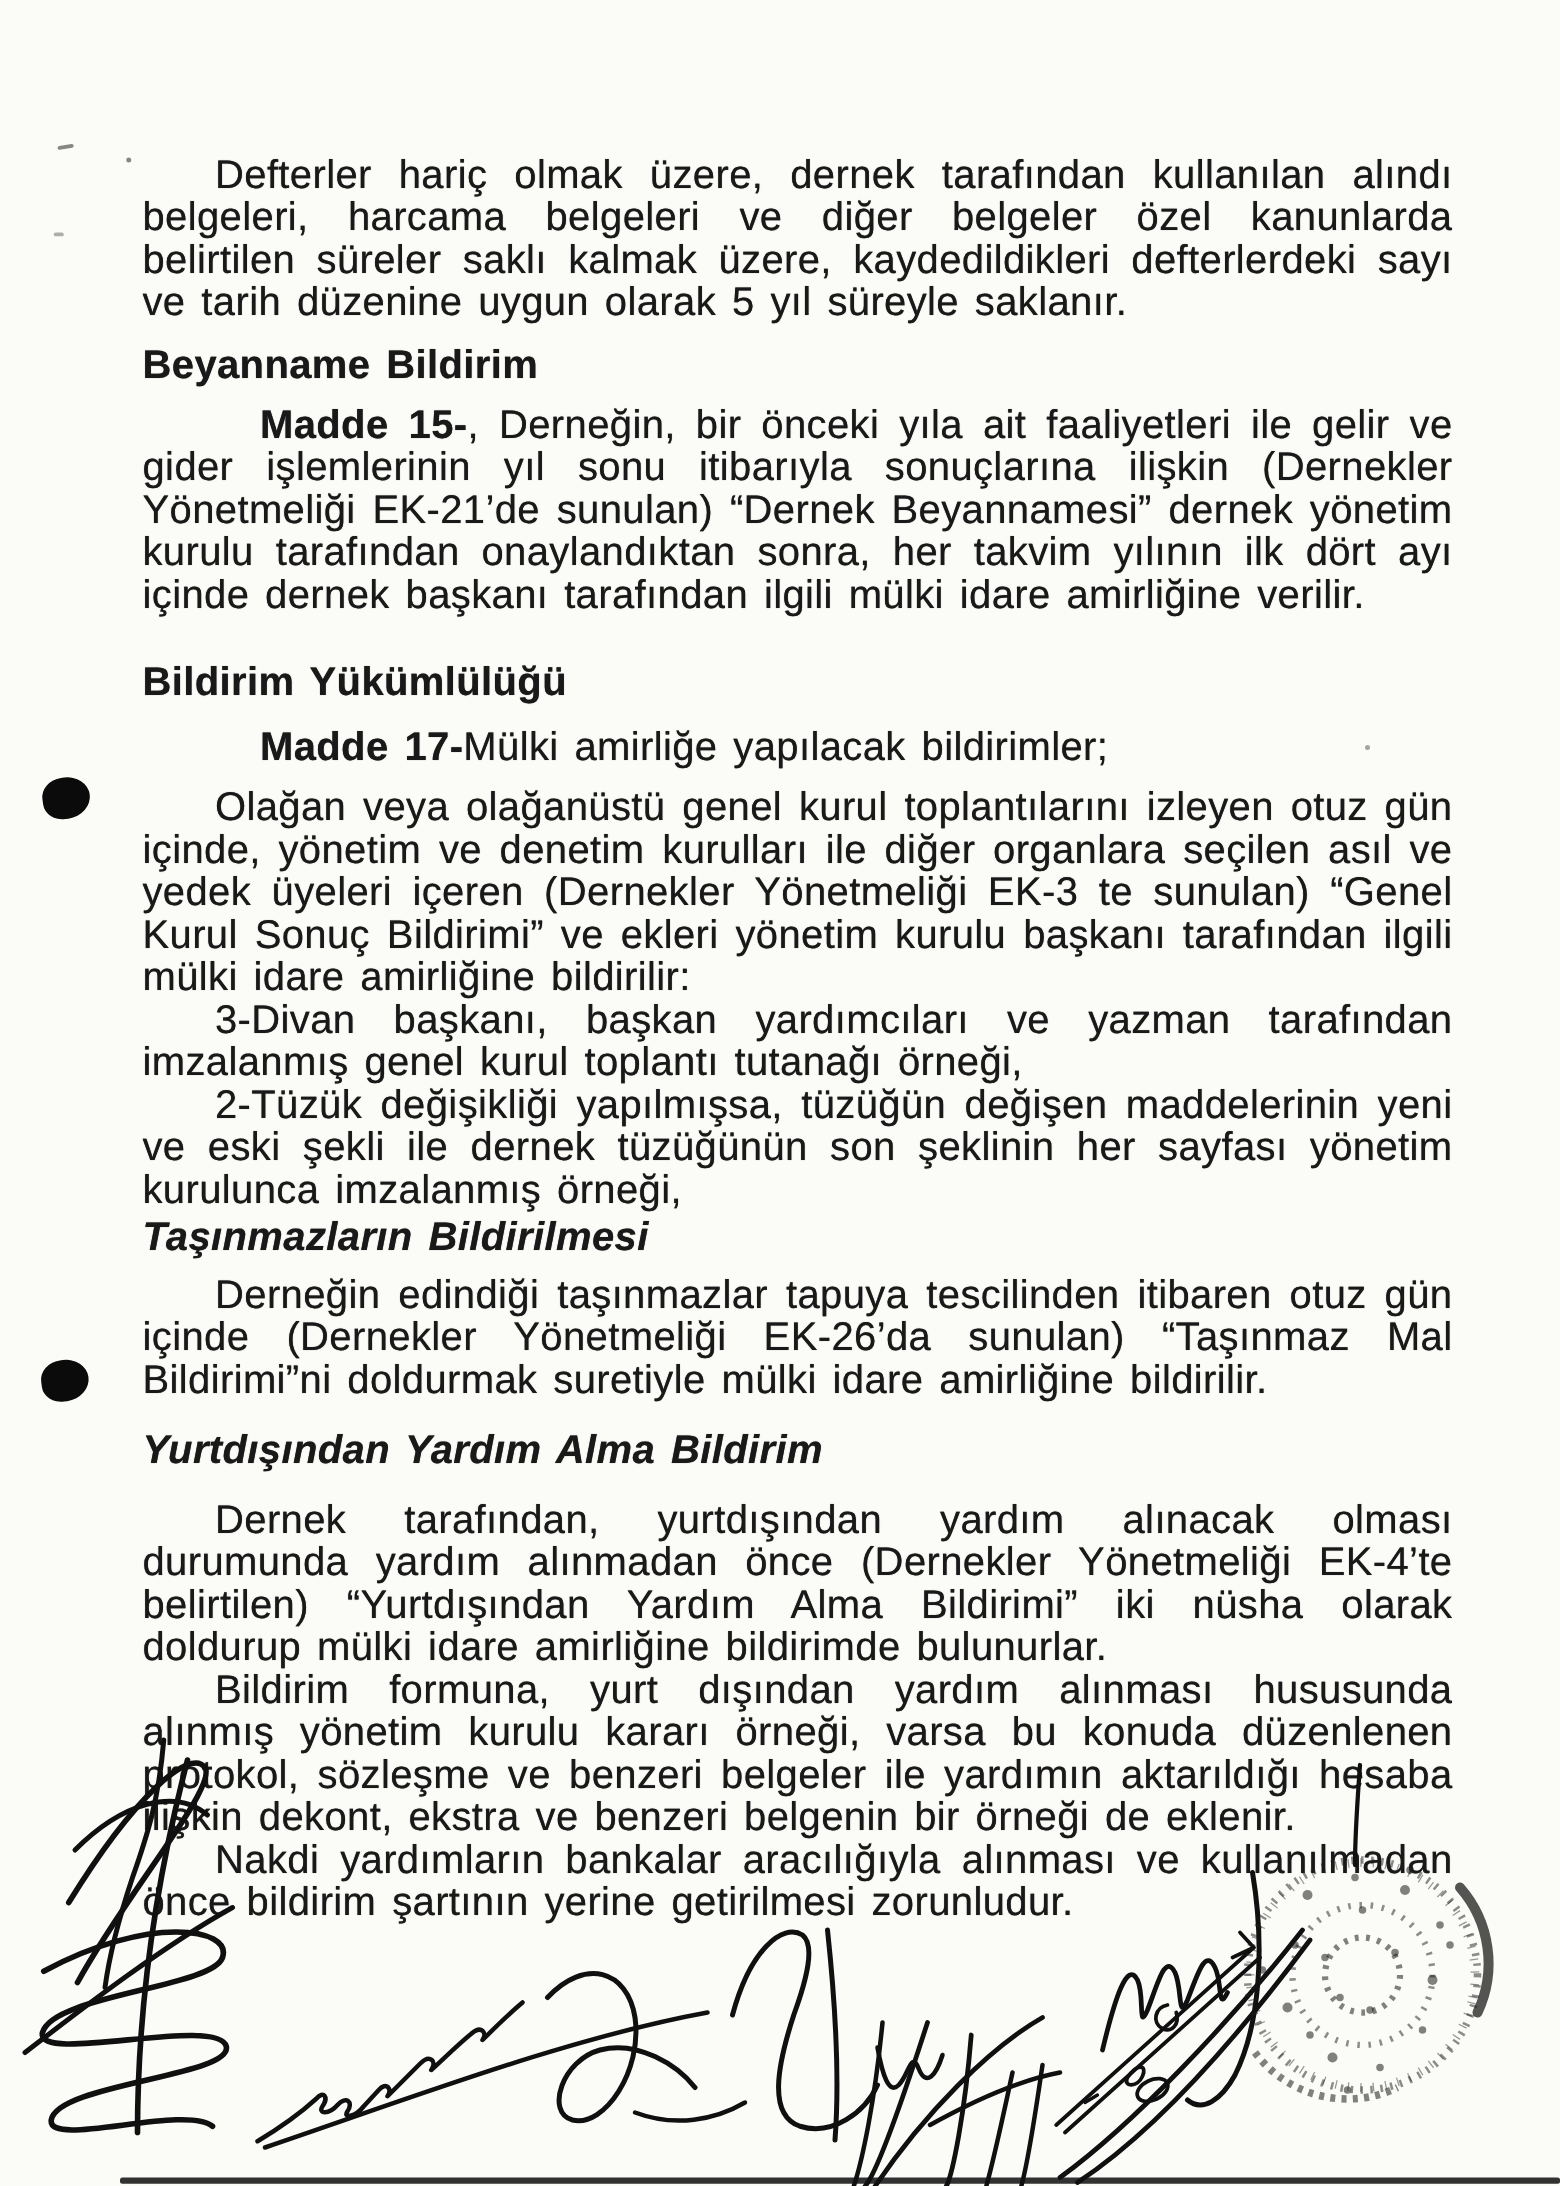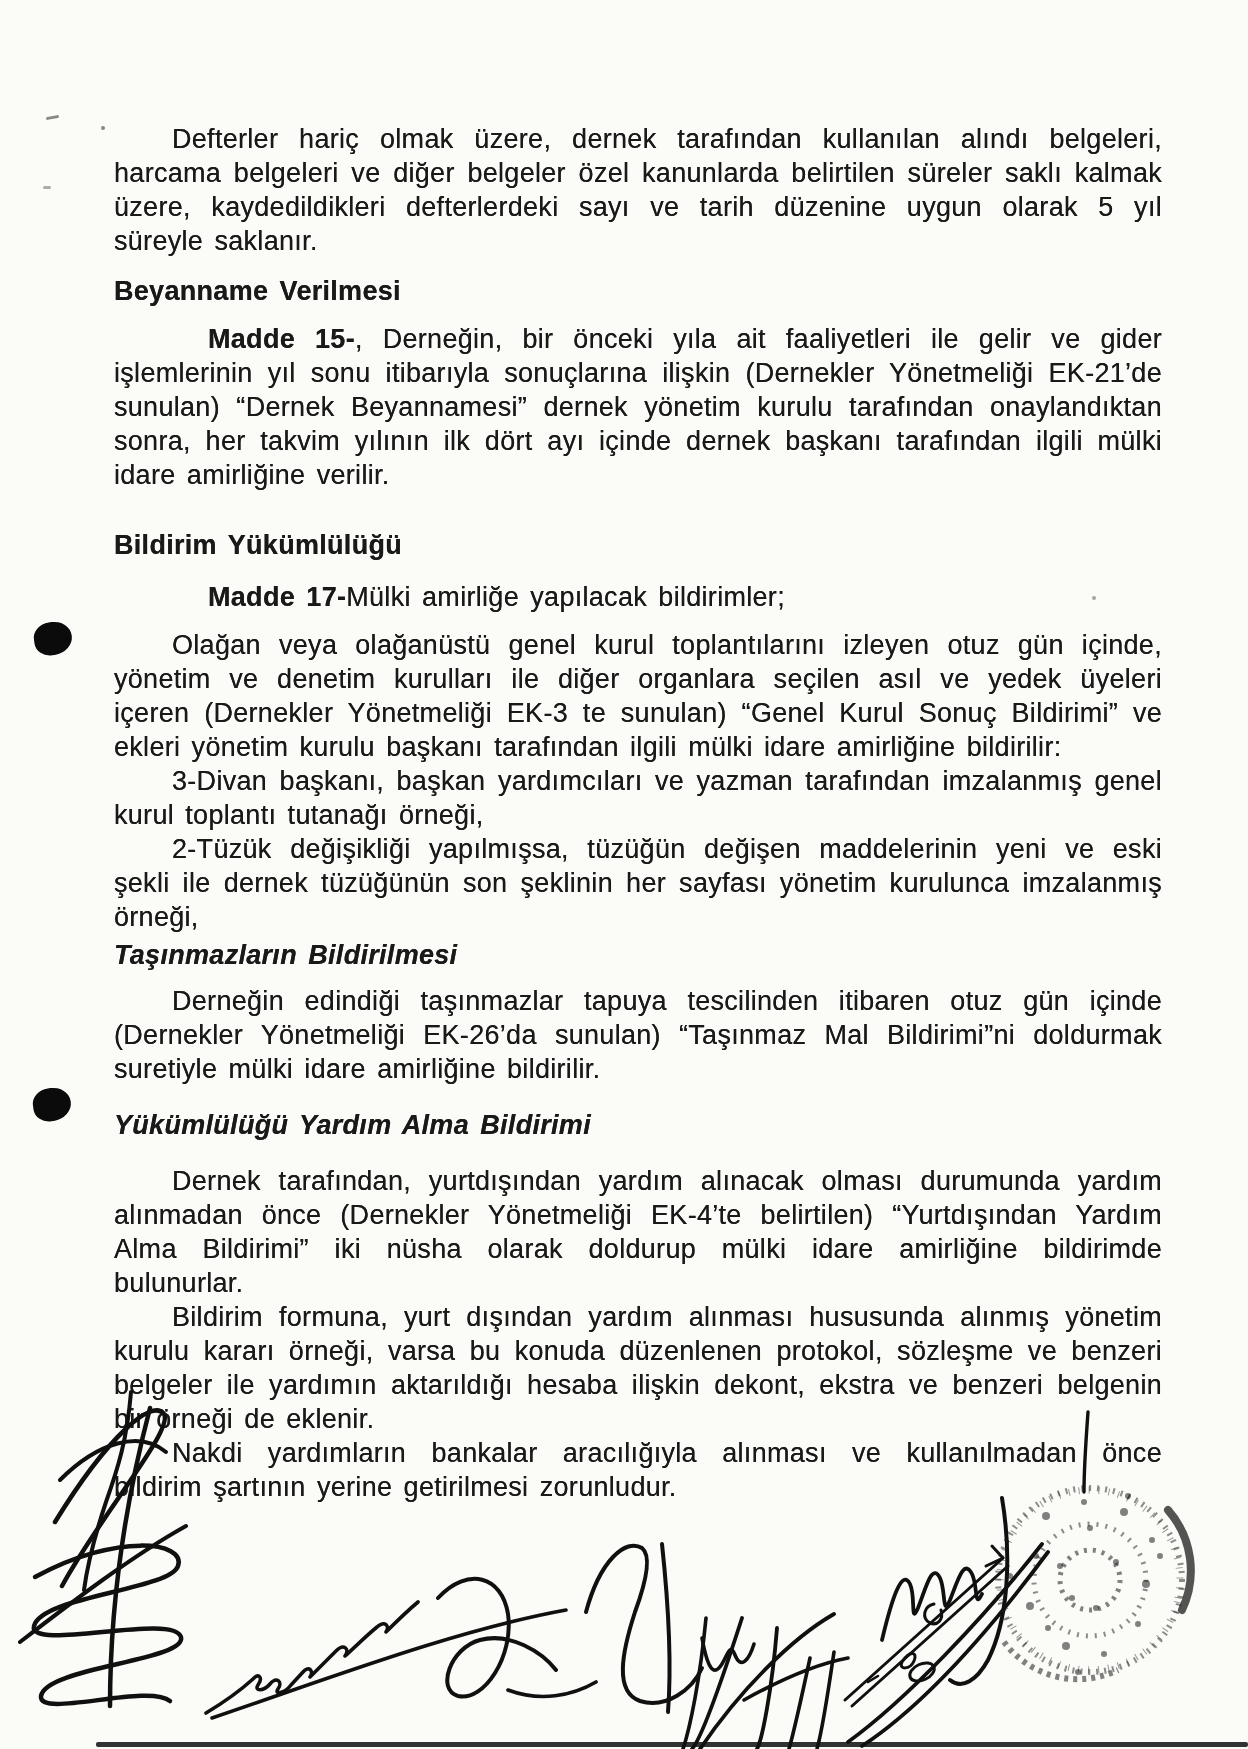--- a/index.html
+++ b/index.html
@@ -9,21 +9,21 @@
     margin:0 auto;
     background:#fbfbf8;
     overflow:hidden;
     font-family:"Liberation Sans",sans-serif;
     color:#1a1a1a;
   }
   .textcol{
     position:absolute;
     left:114px;top:122px;
     width:1048px;
-    font-size:27px;
+    font-size:32px;
     line-height:34px;
     letter-spacing:0.3px;
     word-spacing:3.5px;
     color:#191919;
     text-shadow:0 0 0.6px rgba(15,15,15,.8);
   }
   .textcol p{margin:0;text-align:justify;}
   .ind{text-indent:58px;}
   .hd{font-weight:700;margin-left:58px;text-align:left !important;}
   .hdi{font-style:italic;}
@@ -50,38 +50,38 @@
   .sig{fill:none;stroke:#101010;stroke-linecap:round;stroke-linejoin:round;}
 </style>
 </head>
 <body>
 
 <div class="page">
 
   <div class="textcol">
     <p class="ind">Defterler hariç olmak üzere, dernek tarafından kullanılan alındı belgeleri, harcama belgeleri ve diğer belgeler özel kanunlarda belirtilen süreler saklı kalmak üzere, kaydedildikleri defterlerdeki sayı ve tarih düzenine uygun olarak 5 yıl süreyle saklanır.</p>
 
-    <p class="hd mt16">Beyanname Verilmesi</p>
+    <p class="hd mt16">Beyanname Bildirim</p>
 
     <p class="ind mt14"><span class="b">Madde 15-</span><span>, Derneğin, bir önceki yıla ait faaliyetleri ile gelir ve gider işlemlerinin yıl sonu itibarıyla sonuçlarına ilişkin (Dernekler Yönetmeliği EK-21’de sunulan) “Dernek Beyannamesi” dernek yönetim kurulu tarafından onaylandıktan sonra, her takvim yılının ilk dört ayı içinde dernek başkanı tarafından ilgili mülki idare amirliğine verilir.</span></p>
 
     <p class="hd mt36">Bildirim Yükümlülüğü</p>
 
     <p class="ind mt18"><span class="b">Madde 17-</span><span>Mülki amirliğe yapılacak bildirimler;</span></p>
 
 
     <p class="ind mt14">Olağan veya olağanüstü genel kurul toplantılarını izleyen otuz gün içinde, yönetim ve denetim kurulları ile diğer organlara seçilen asıl ve yedek üyeleri içeren (Dernekler Yönetmeliği EK-3 te sunulan)  “Genel Kurul Sonuç Bildirimi” ve ekleri yönetim kurulu başkanı tarafından ilgili mülki idare amirliğine bildirilir:</p>
     <p class="ind">3-Divan başkanı, başkan yardımcıları ve yazman tarafından imzalanmış genel kurul toplantı tutanağı örneği,</p>
     <p class="ind">2-Tüzük değişikliği yapılmışsa, tüzüğün değişen maddelerinin yeni ve eski şekli ile dernek tüzüğünün son şeklinin her sayfası yönetim kurulunca imzalanmış örneği,</p>
 
     <p class="hd hdi mt4">Taşınmazların Bildirilmesi</p>
 
     <p class="ind mt12">Derneğin edindiği taşınmazlar tapuya tescilinden itibaren otuz gün içinde (Dernekler Yönetmeliği EK-26’da sunulan) “Taşınmaz Mal Bildirimi”ni doldurmak suretiyle mülki idare amirliğine bildirilir.</p>
 
-    <p class="hd hdi mt22">Yükümlülüğü Yardım Alma Bildirimi</p>
+    <p class="hd hdi mt22">Yurtdışından Yardım Alma Bildirim</p>
 
     <p class="ind mt22">Dernek tarafından, yurtdışından yardım alınacak olması durumunda yardım alınmadan önce (Dernekler Yönetmeliği EK-4’te belirtilen) “Yurtdışından Yardım Alma Bildirimi” iki nüsha olarak doldurup mülki idare amirliğine bildirimde bulunurlar.</p>
     <p class="ind">Bildirim formuna, yurt dışından yardım alınması hususunda alınmış yönetim kurulu kararı örneği, varsa bu konuda düzenlenen protokol, sözleşme ve benzeri belgeler ile yardımın aktarıldığı hesaba ilişkin dekont, ekstra ve benzeri belgenin bir örneği de eklenir.</p>
     <p class="ind">Nakdi yardımların bankalar aracılığıyla alınması ve kullanılmadan önce bildirim şartının yerine getirilmesi zorunludur.</p>
   </div>
 
   <div class="punch" style="left:34px;top:622px;"></div>
   <div class="punch" style="left:33px;top:1088px;"></div>
   <div class="speck" style="left:46px;top:116px;width:13px;height:3px;transform:rotate(-10deg);opacity:.6;"></div>
   <div class="speck" style="left:101px;top:126px;width:4px;height:4px;opacity:.6;"></div>

